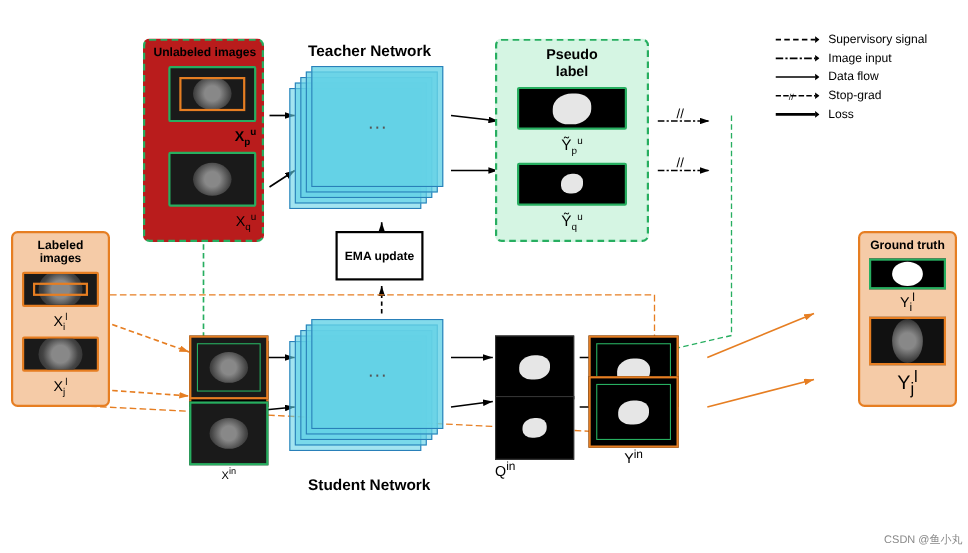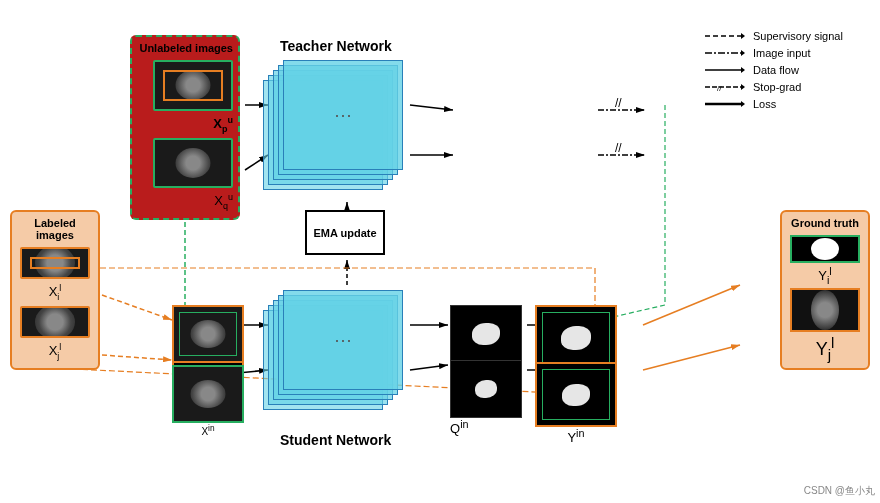--- a/index.html
+++ b/index.html
@@ -381,20 +381,31 @@
   <div style="position:absolute; left:280px; top:432px; font-weight:bold; font-size:14px;">Student Network</div>
 
   <div style="position:absolute; left:263px; top:290px; width:140px; height:130px;">
     <div style="position:absolute; left:0; top:20px; width:120px; height:100px; background:rgba(100,210,230,0.6); border:1px solid #2980b9;"></div>
     <div style="position:absolute; left:5px; top:15px; width:120px; height:100px; background:rgba(100,210,230,0.65); border:1px solid #2980b9;"></div>
     <div style="position:absolute; left:10px; top:10px; width:120px; height:100px; background:rgba(100,210,230,0.7); border:1px solid #2980b9;"></div>
     <div style="position:absolute; left:15px; top:5px; width:120px; height:100px; background:rgba(100,210,230,0.75); border:1px solid #2980b9;"></div>
     <div style="position:absolute; left:20px; top:0; width:120px; height:100px; background:rgba(100,210,230,0.8); border:1px solid #2980b9; display:flex; align-items:center; justify-content:center; font-size:18px; color:#555;">···</div>
   </div>
 
+  <div class="pseudo-label-box">
+    <div class="pseudo-title">Pseudo<br>label</div>
+    <div class="output-thumb">
+      <div class="blob-white"></div>
+    </div>
+    <div class="math-label" style="position:relative; font-size:14px; margin:2px 0;">Ỹ<sub>p</sub><sup>u</sup></div>
+    <div class="output-thumb">
+      <div class="blob-white" style="width:20px; height:18px;"></div>
+    </div>
+    <div class="math-label" style="position:relative; font-size:14px; margin:2px 0;">Ỹ<sub>q</sub><sup>u</sup></div>
+  </div>
 
   <div class="ema-box">
     <span>EMA
 update</span>
   </div>
 
   <div style="position:absolute; left:172px; top:305px; font-size:13px;">X<sup>out</sup></div>
 
   <div style="position:absolute; left:172px; top:368px; font-size:13px;">X<sup>in</sup></div>
 
@@ -435,21 +446,21 @@
   </div>
 
   <div style="position:absolute; left:535px; top:305px;">
     <div style="width:82px; height:65px; background:#000; border:2px solid #e67e22; position:relative; display:flex; align-items:center; justify-content:center;">
       <div style="width:30px; height:24px; background:white; border-radius:50% 40% 50% 40%; opacity:0.9;"></div>
       <div style="position:absolute; top:5px; left:5px; right:5px; bottom:5px; border:1.5px solid #27ae60;"></div>
     </div>
     <div style="font-size:13px; text-align:center;">Y<sup>out</sup></div>
   </div>
 
-  <div style="position:absolute; left:535px; top:362px;">
+  <div style="position:absolute; left:535px; top:342px;">
     <div style="width:82px; height:65px; background:#000; border:2px solid #e67e22; position:relative; display:flex; align-items:center; justify-content:center;">
       <div style="width:28px; height:22px; background:white; border-radius:50% 40% 50% 40%; opacity:0.9;"></div>
       <div style="position:absolute; top:5px; left:5px; right:5px; bottom:5px; border:1.5px solid #27ae60;"></div>
     </div>
     <div style="font-size:13px; text-align:center;">Y<sup>in</sup></div>
   </div>
 
   <div class="ground-truth-box">
     <div class="ground-truth-title">Ground
 truth</div>

